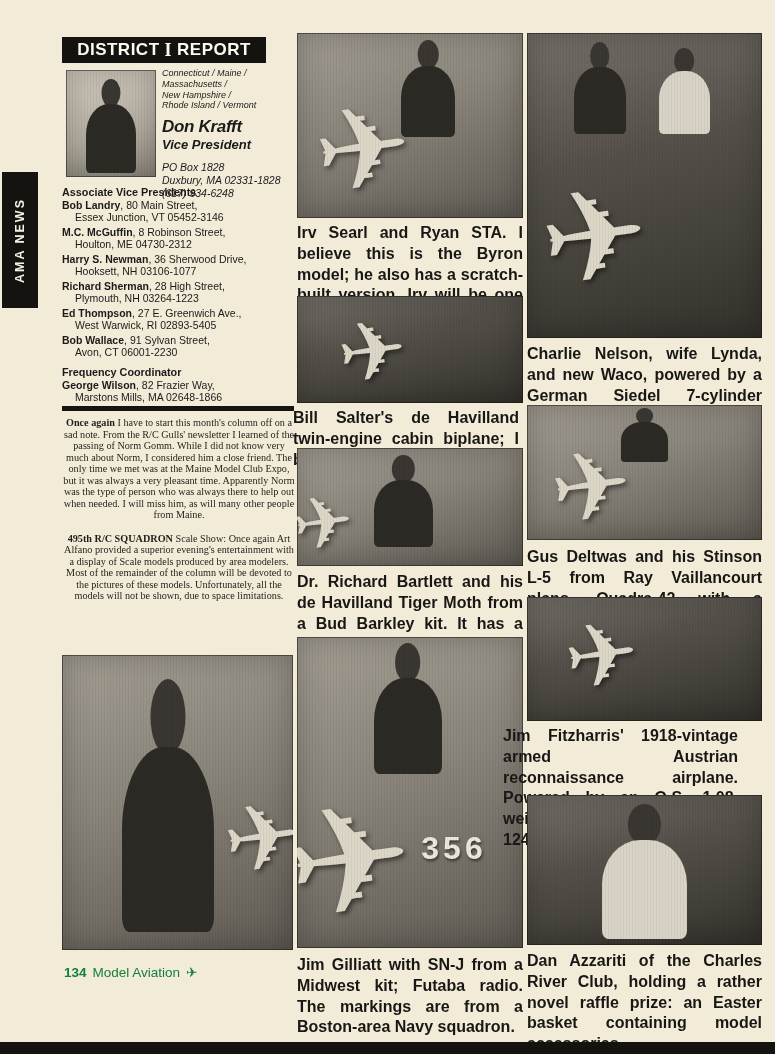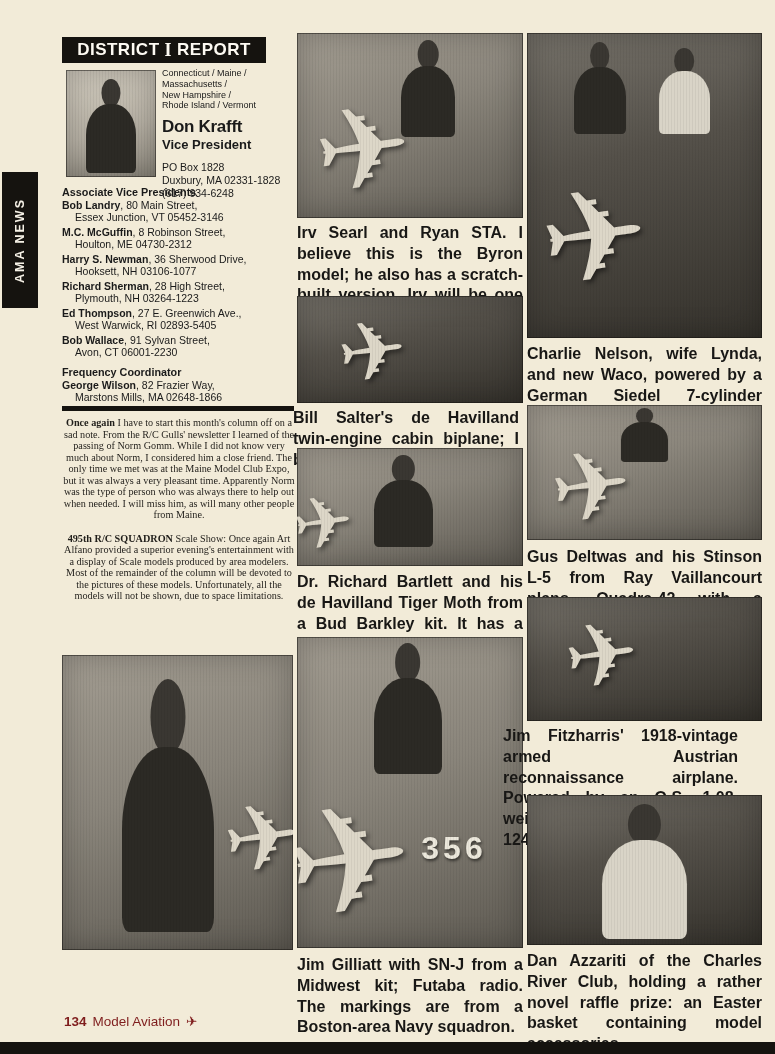--- a/index.html
+++ b/index.html
@@ -49,21 +49,21 @@
   .sil-person.lightshirt::after{background:#d9d4c7;}
   .sil-plane{
     position:absolute;font-family:"DejaVu Sans",sans-serif;line-height:1;
     color:#ddd7c8;text-shadow:2px 3px 5px rgba(0,0,0,.5);transform:rotate(-8deg);
   }
   .marking{
     position:absolute;font-weight:bold;font-size:32px;letter-spacing:4px;
     color:#ece8dc;text-shadow:1px 2px 3px rgba(0,0,0,.55);
   }
   
-  .officer-info{position:absolute;left:162px;top:68px;width:133px;}
+  .officer-info{position:absolute;left:162px;top:68px;width:133px;font-style:italic;}
   .region{font-size:9px;line-height:1.2;white-space:pre-line;}
   .vp-name{font-size:17px;font-weight:bold;margin-top:6px;letter-spacing:-.3px;}
   .vp-title{font-size:13px;font-weight:bold;}
   .vp-address{font-size:10.5px;line-height:1.22;margin-top:9px;white-space:pre-line;}
   .assoc{position:absolute;left:62px;top:186px;width:233px;font-size:10.5px;line-height:1.14;}
   .assoc h4{margin:0 0 2px 0;font-size:10.8px;}
   .assoc p{margin:0 0 3px 0;}
   .assoc .l2{display:block;padding-left:13px;}
   .assoc .freq-h{margin-top:7px;}
   .rule{position:absolute;left:62px;top:406px;width:232px;height:5px;background:#15130f;}
@@ -71,21 +71,21 @@
     position:absolute;left:62px;top:417px;width:234px;
     font-family:"Liberation Serif",serif;font-size:10.2px;line-height:1.13;color:#201e1a;
   }
   .article p{margin:0;text-align:center;}
   .article p + p{margin-top:12px;}
   .caption{
     position:absolute;font-weight:bold;font-size:16px;line-height:1.3;
     text-align:justify;color:#181715;
   }
   
-  .footer{position:absolute;left:64px;top:1013px;font-size:13.5px;color:#7f1d1d;}
+  .footer{position:absolute;left:64px;top:964px;font-size:13.5px;color:#15803d;}
   .footer .pn{font-weight:bold;margin-right:6px;}
   .footer .plane{margin-left:6px;font-family:"DejaVu Sans",sans-serif;}
   .bottom-bar{position:absolute;left:0;top:1042px;width:775px;height:12px;background:#15130f;}
 </style>
 </head>
 <body>
 
 <div id="page">
 
   <div class="side-tab">

